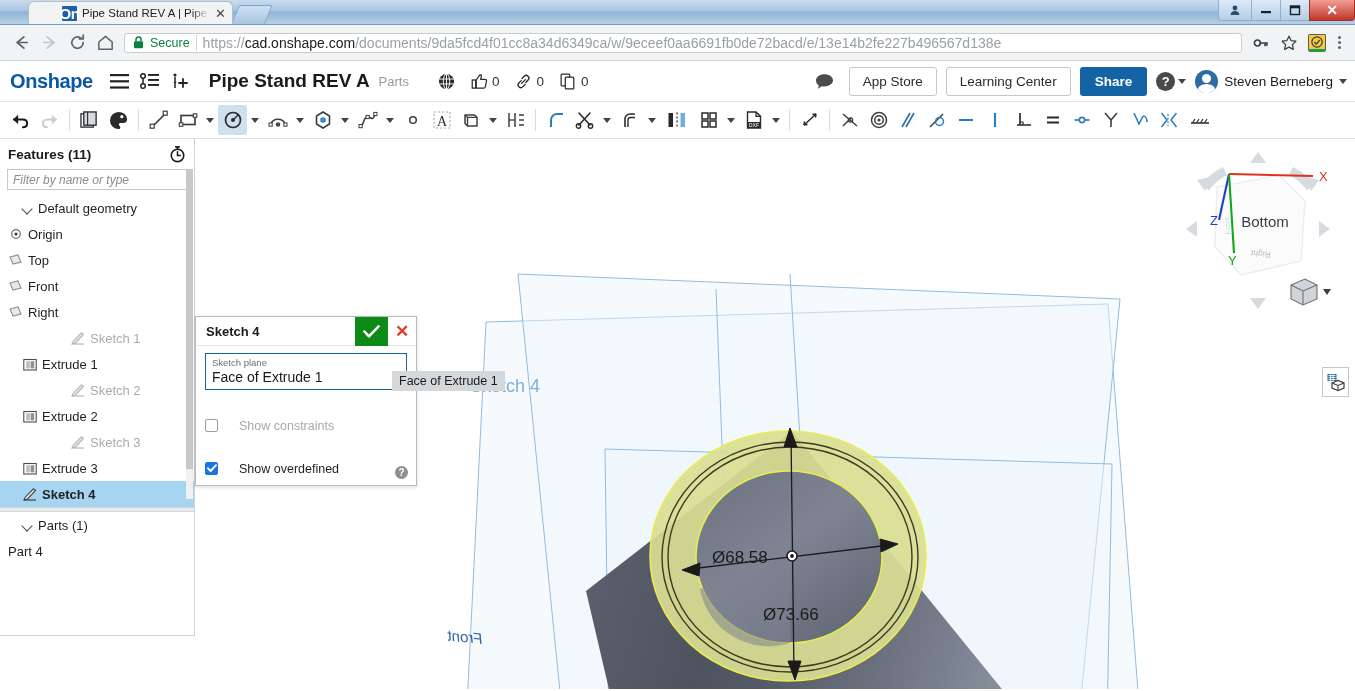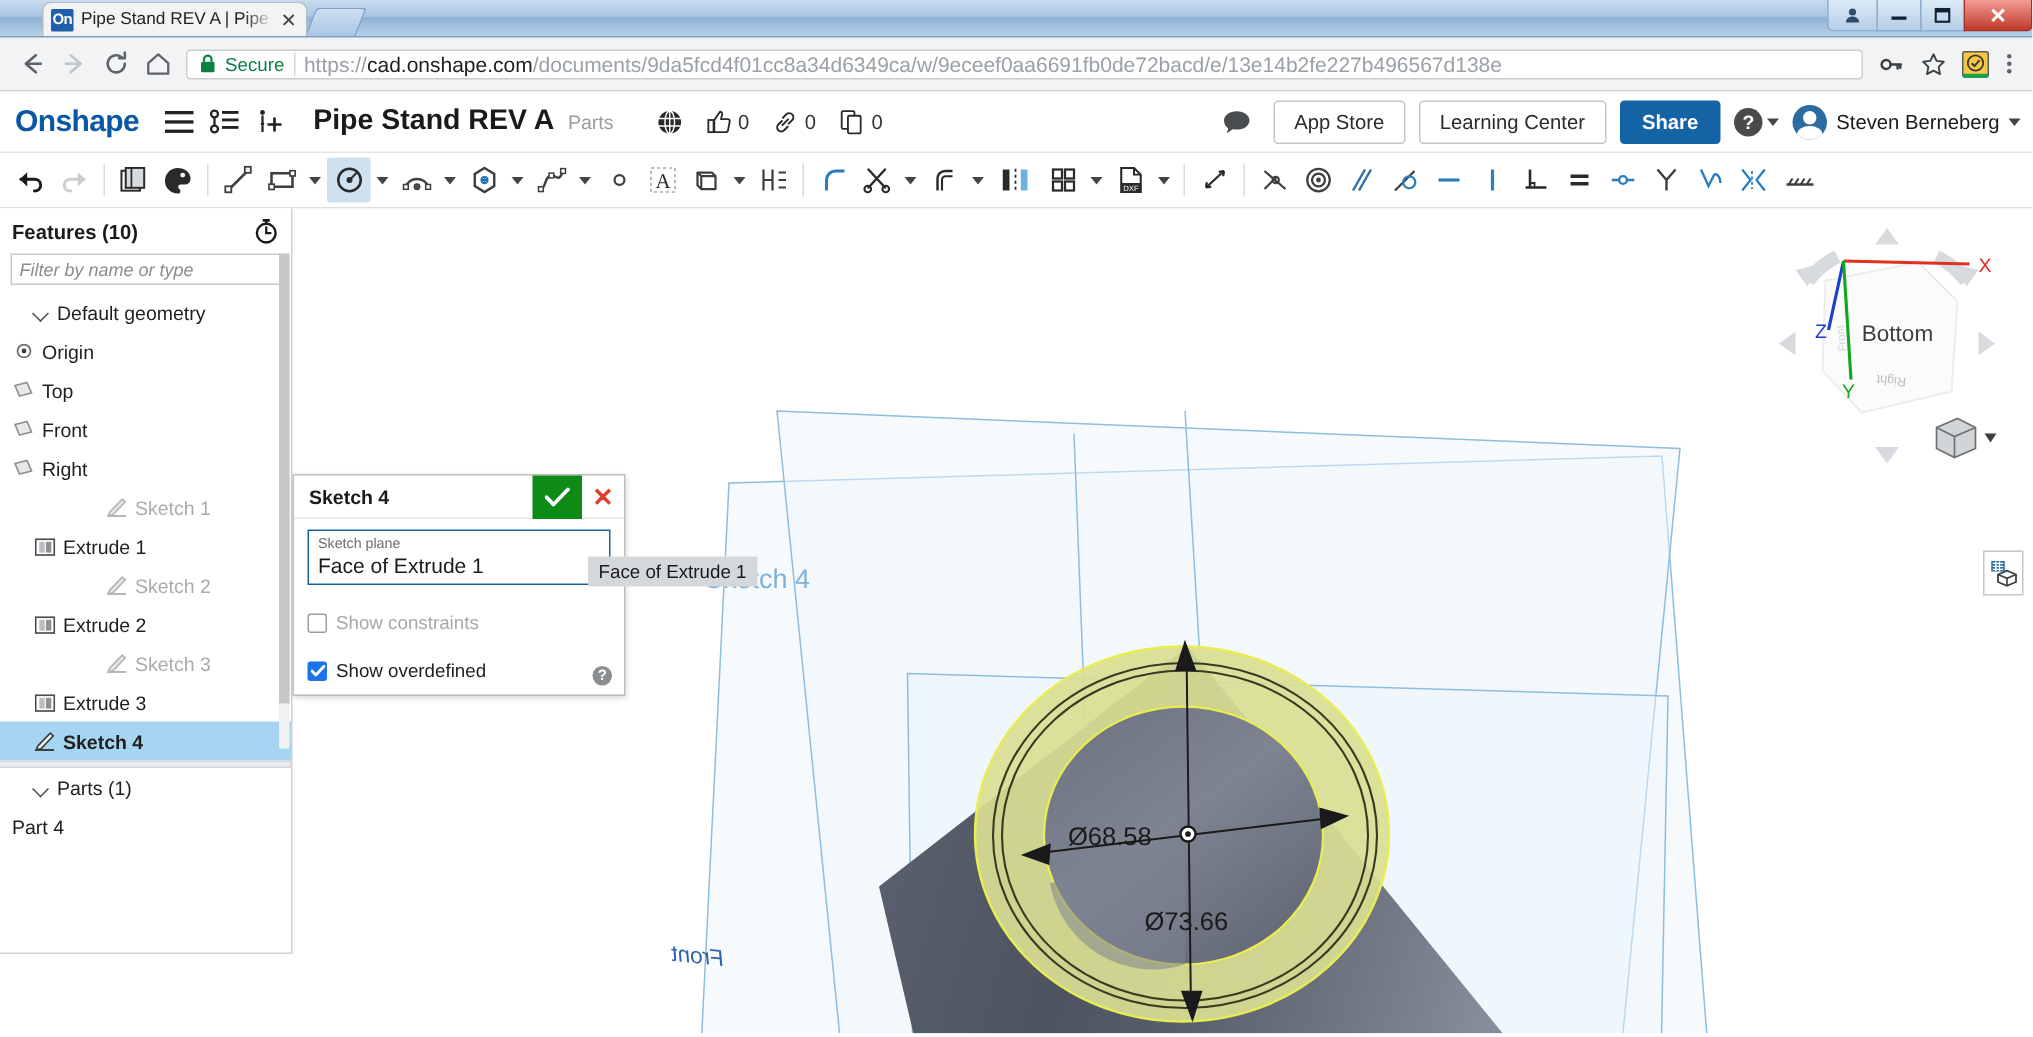--- a/index.html
+++ b/index.html
@@ -27,24 +27,25 @@
     border-radius: 6px 6px 0 0;
     display: flex; align-items: center;
     padding: 0 6px 0 5px;
     gap: 5px;
     min-width: 175px;
     position: relative; z-index: 2;
   }
   .tab-favicon {
     width: 15px; height: 15px;
     background: #1f5fa9;
-    color: #fff; font-size: 10px; font-weight: bold;
+    color: #fff; font-size: 15px; font-weight: bold;
     display: flex; align-items: center; justify-content: center;
     border-radius: 1px;
     letter-spacing: -0.5px;
+    margin-left: 28px;
   }
   .tab-title {
     font-size: 11.5px; color: #222;
     white-space: nowrap; overflow: hidden;
     max-width: 128px;
     -webkit-mask-image: linear-gradient(to right, #000 85%, transparent 100%);
     mask-image: linear-gradient(to right, #000 85%, transparent 100%);
   }
   .tab-close { font-size: 13px; color: #444; cursor: pointer; line-height: 1; }
   .newtab {
@@ -302,21 +303,21 @@
   }
   .skdlg-body { padding: 7px 9px 9px 9px; }
   .field {
     border: 1px solid #1464a5;
     padding: 3px 6px 4px 6px;
     background: #fff;
     cursor: text;
   }
   .field-lbl { font-size: 9.5px; color: #6b6e71; display:block; }
   .field-val { font-size: 14px; color: #1a1a1a; display:block; margin-top: 1px;}
-  .chkrow { display: flex; align-items: flex-end; gap: 6px; margin-top: 18px; cursor: pointer;}
+  .chkrow { display: flex; align-items: flex-start; gap: 21px; margin-top: 29px; cursor: pointer;}
   .chkbox {
     width: 13px; height: 13px; border: 1px solid #9b9ea1;
     background: #fff; border-radius: 2px; flex: none;
     display:flex;align-items:center;justify-content:center;
   }
   .chkbox.on { background: #1a73e8; border-color: #1a73e8; }
   .chklbl { font-size: 12.5px; color: #1f1f1f; }
   .chklbl.dim { color: #a6a9ac; }
   .dlg-help {
     position: absolute; right: 8px; bottom: 6px;
@@ -843,21 +844,21 @@
         <text x="553" y="654" transform="scale(1,-1) translate(0,-1308)">Top</text>
         <text x="470" y="253" fill="#7fb0d8" font-size="18">Sketch 4</text>
       </g>
     </svg>
   </div>
 
   <div class="lowerfill"></div>
 
   <div class="ftpanel">
     <div class="ft-head">
-      <div class="ft-title">Features (10)</div>
+      <div class="ft-title">Features (11)</div>
       <div class="ft-timer">
         <svg width="17" height="18" viewBox="0 0 18 19">
             <circle cx="9" cy="11" r="6.6" fill="none" stroke="#1a1a1a" stroke-width="1.7"></circle>
             <path d="M9 7 V11 H12" stroke="#1a1a1a" stroke-width="1.6" fill="none" stroke-linecap="round"></path>
             <path d="M6.5 2 H11.5" stroke="#1a1a1a" stroke-width="1.8"></path>
             <path d="M9 2 V4.4" stroke="#1a1a1a" stroke-width="1.8"></path>
           </svg>
       </div>
     </div>
     <div class="ft-filter">Filter by name or type</div>

